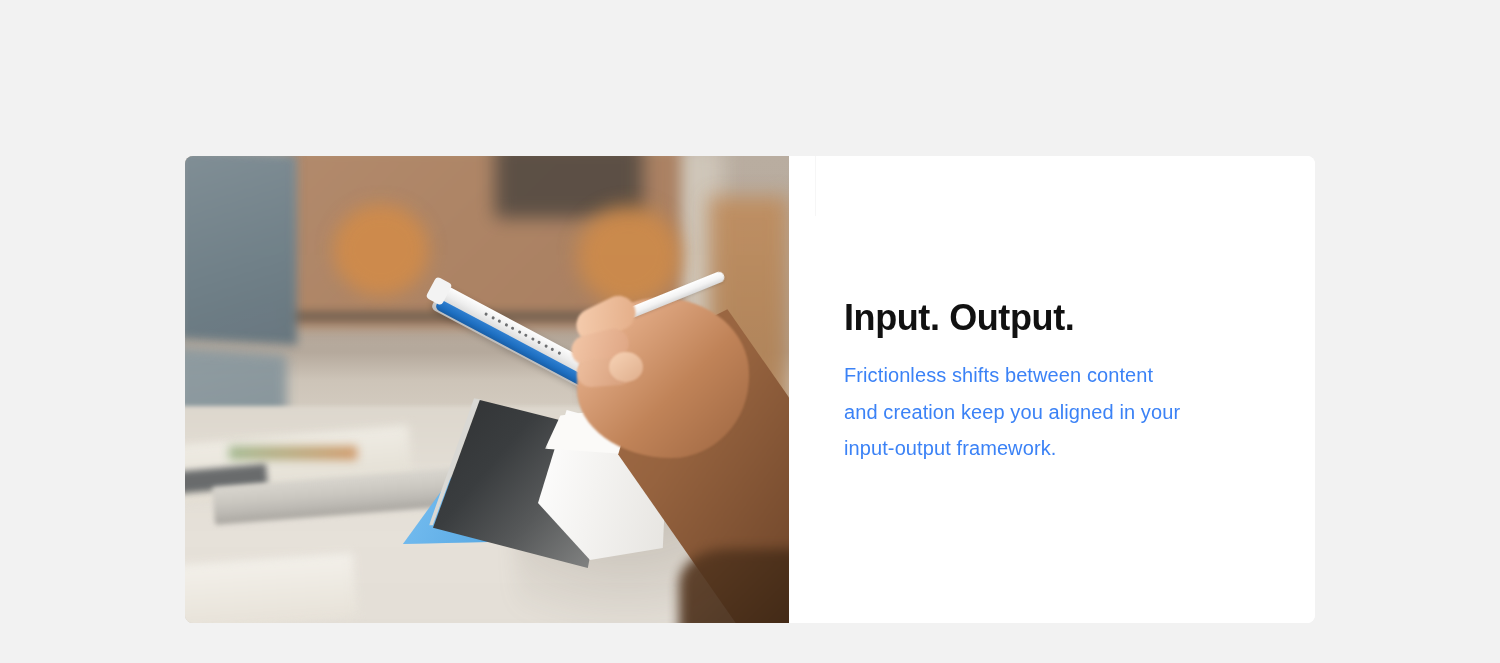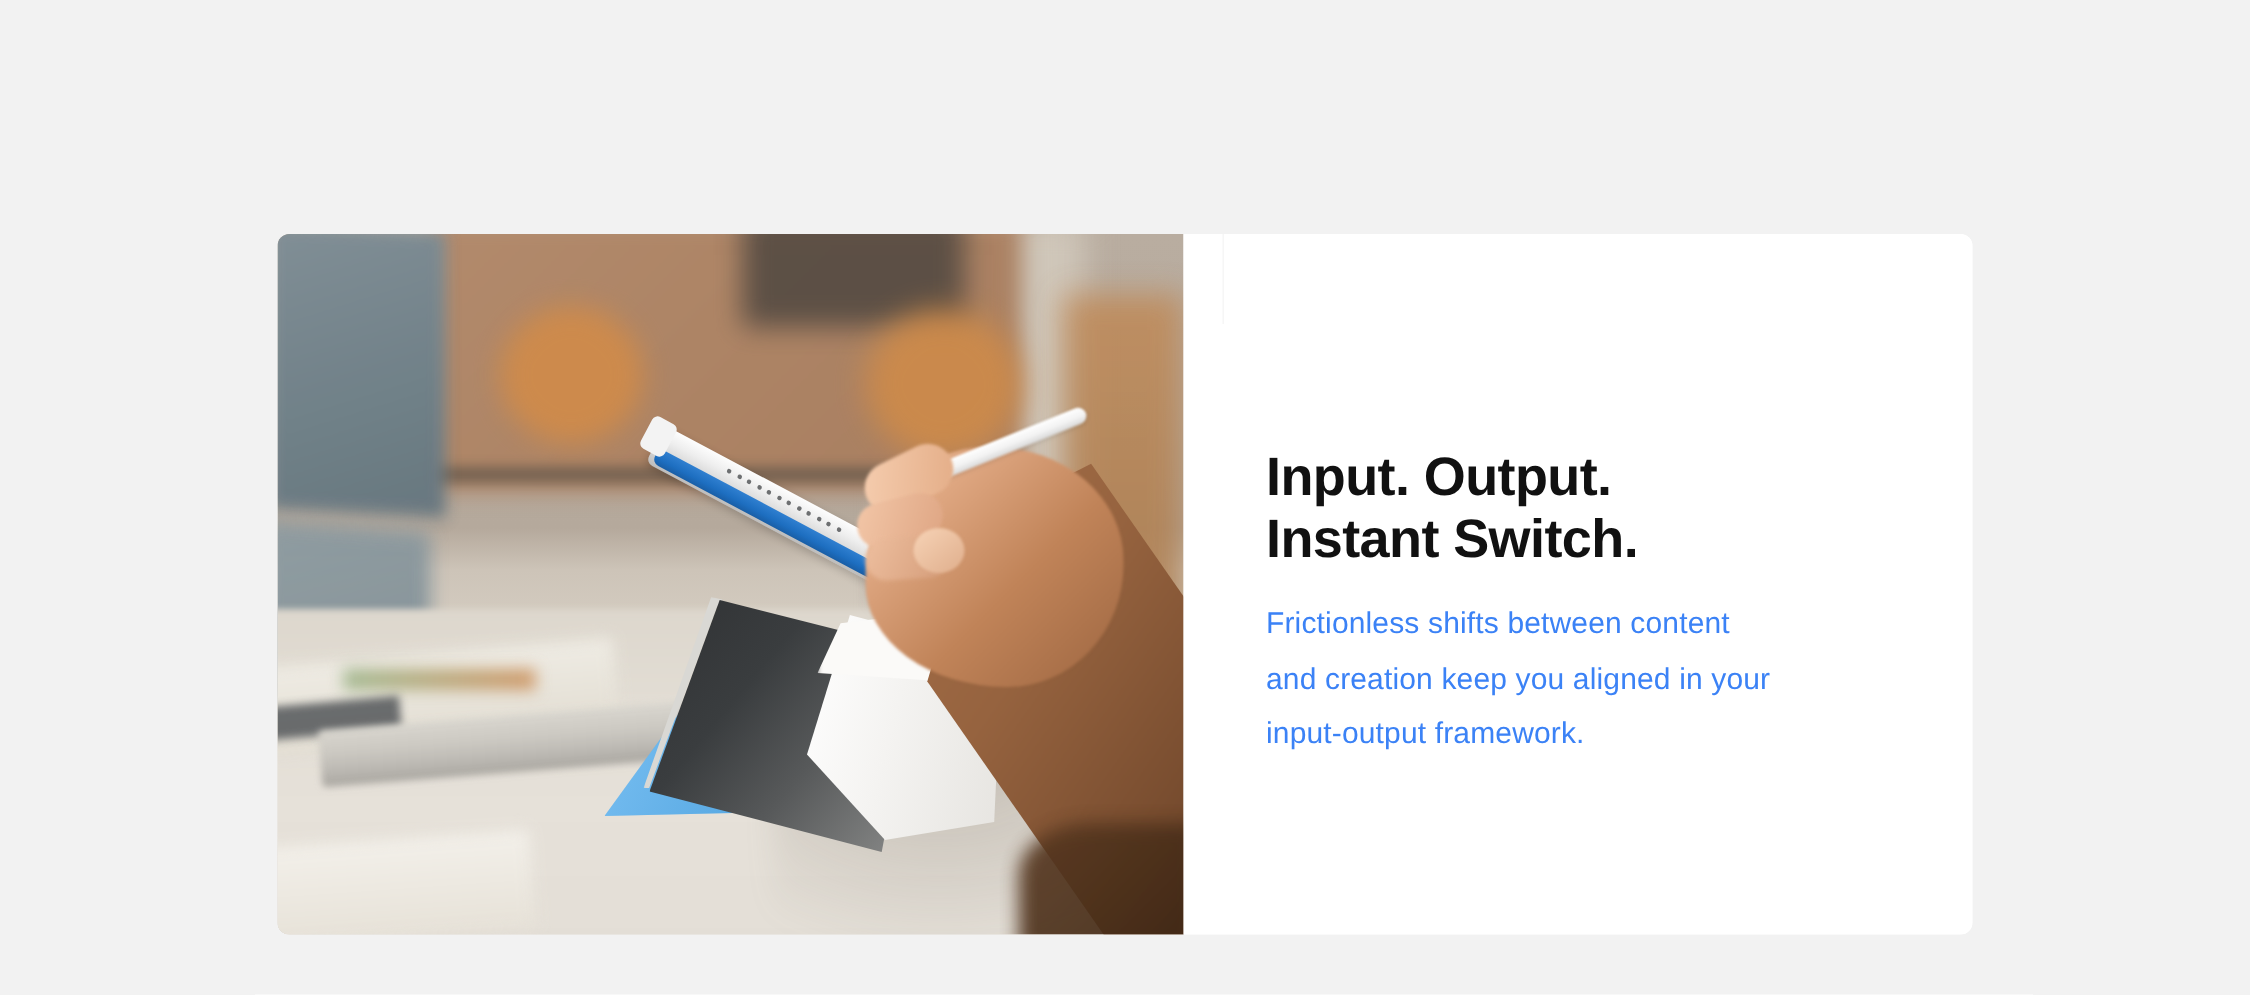--- a/index.html
+++ b/index.html
@@ -539,20 +539,19 @@
         </div>
 
       </div>
     </div>
 
     <div class="card-body">
       <div class="divider-hairline"></div>
 
       <h2 class="headline">
         <span class="line">Input. Output.</span>
-        <span class="line">Instant Switch.</span>
       </h2>
 
       <p class="body-copy">Frictionless shifts between content and creation keep you aligned in your input-output framework.</p>
     </div>
 
   </section>
 </div>
 
 </body></html>

